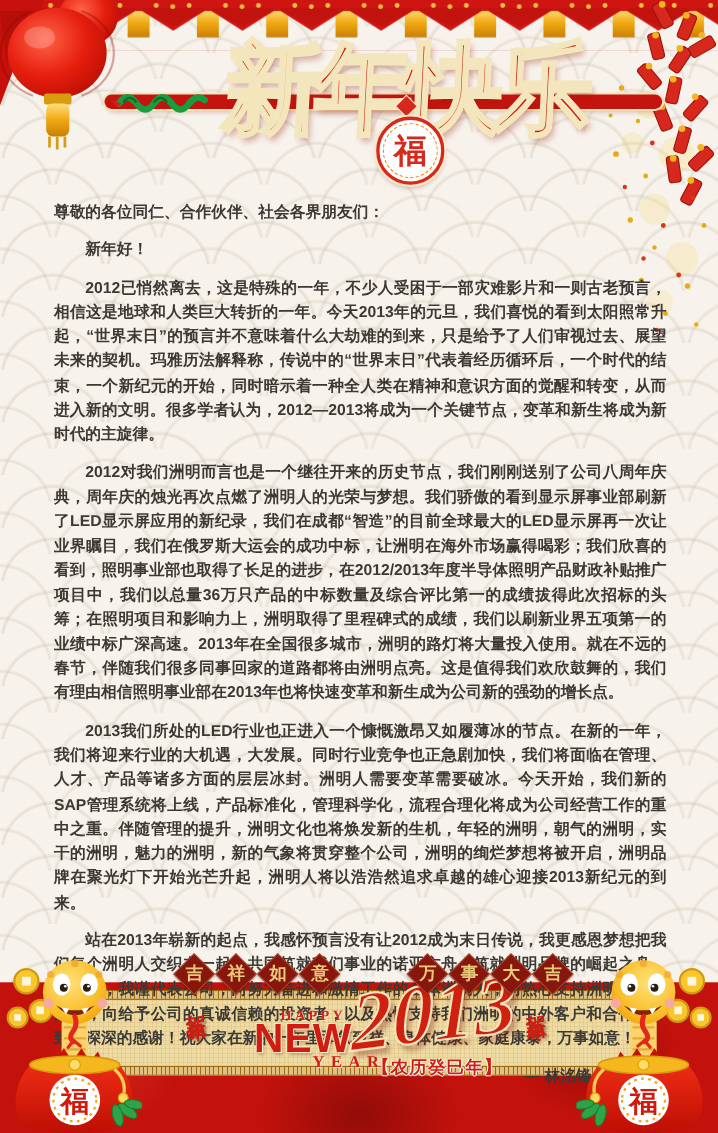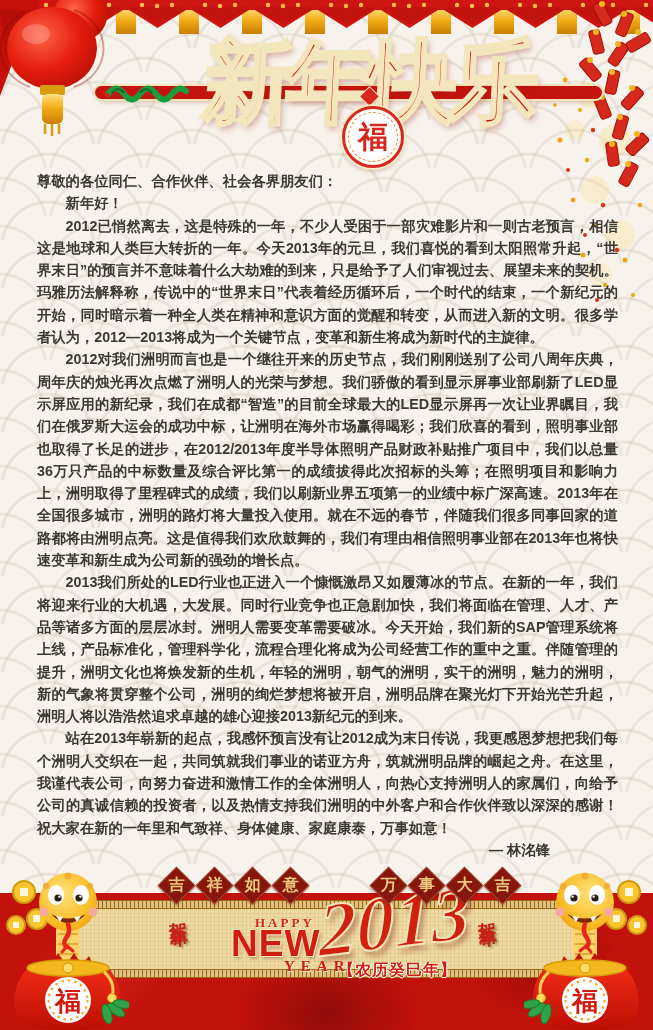--- a/index.html
+++ b/index.html
@@ -31,21 +31,21 @@
     border:3px solid #d6281c; box-shadow:0 0 0 2px #f6ebc8, 0 3px 5px rgba(120,30,10,.3);
     display:flex;align-items:center;justify-content:center;z-index:5;}
   .medallion::before{content:"";position:absolute;inset:3px;border-radius:50%;border:1.5px dashed #e0851f;}
   .medallion span{font-family:"Liberation Serif",serif;font-size:30px;font-weight:bold;color:#d6281c;}
   .knot-line{position:absolute;left:368px;top:97px;width:3px;height:10px;background:#c5140f;z-index:5;}
   .knot-diamond{position:absolute;left:363px;top:90px;width:13px;height:13px;background:#d6281c;
     transform:rotate(45deg);box-shadow:0 0 0 1px #f6ebc8;z-index:5;}
   
   .letter{position:absolute;left:37px;top:170px;width:581px;z-index:4;
     font-size:14.3px;line-height:22.3px;font-weight:bold;color:#3c3935;text-align:justify;}
-  .letter p{margin:0;}
+  .letter p{margin:12px;}
   .indent{text-indent:2em;}
   .signature{text-align:right;padding-right:68px;margin-top:3px;}
   
   .badges{position:absolute;top:872px;display:flex;gap:11px;z-index:6;}
   .badges-left{left:163px;} .badges-right{left:375px;}
   .diamond{width:27px;height:27px;background:#87170d;transform:rotate(45deg);
     display:flex;align-items:center;justify-content:center;
     box-shadow:inset 0 0 0 1px rgba(255,228,160,.25), 1px 1px 2px rgba(90,20,10,.35);}
   .diamond span{transform:rotate(-45deg);color:#e9c87c;font-size:16px;font-weight:bold;}
   .footer-red{position:absolute;left:0;top:893px;width:653px;height:137px;z-index:1;

